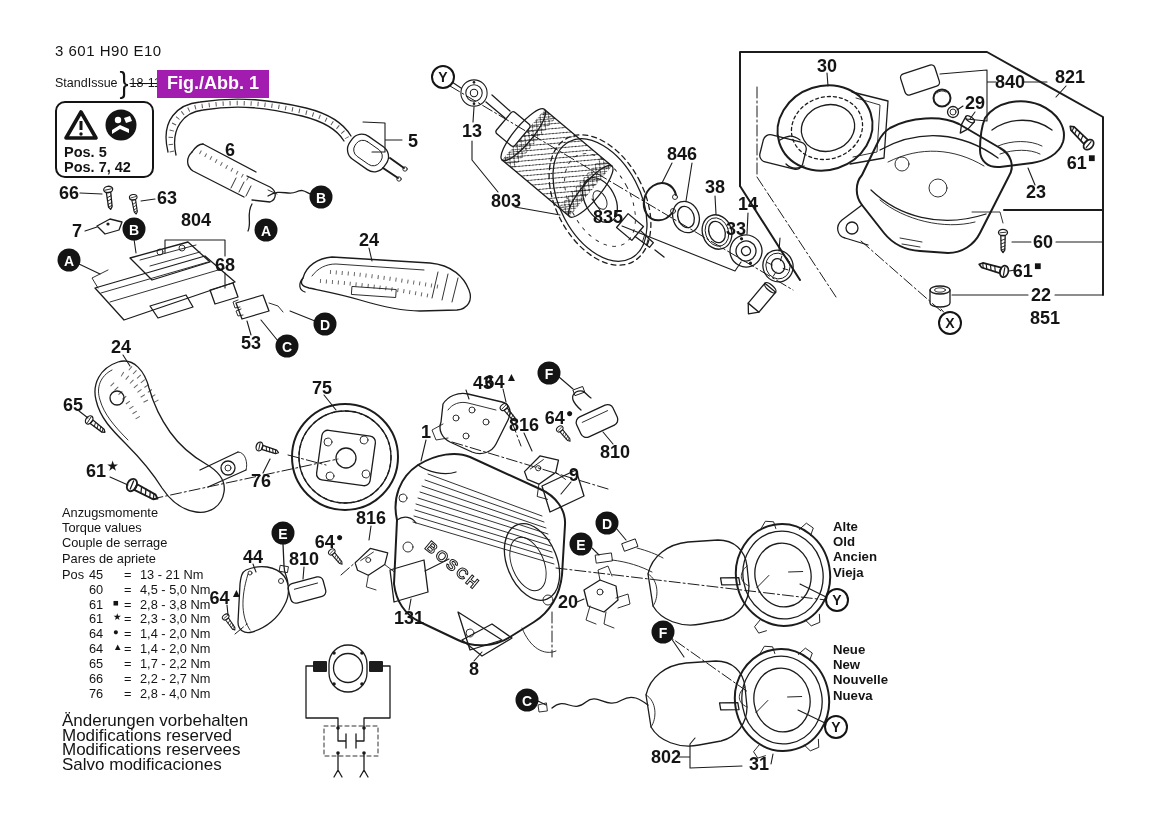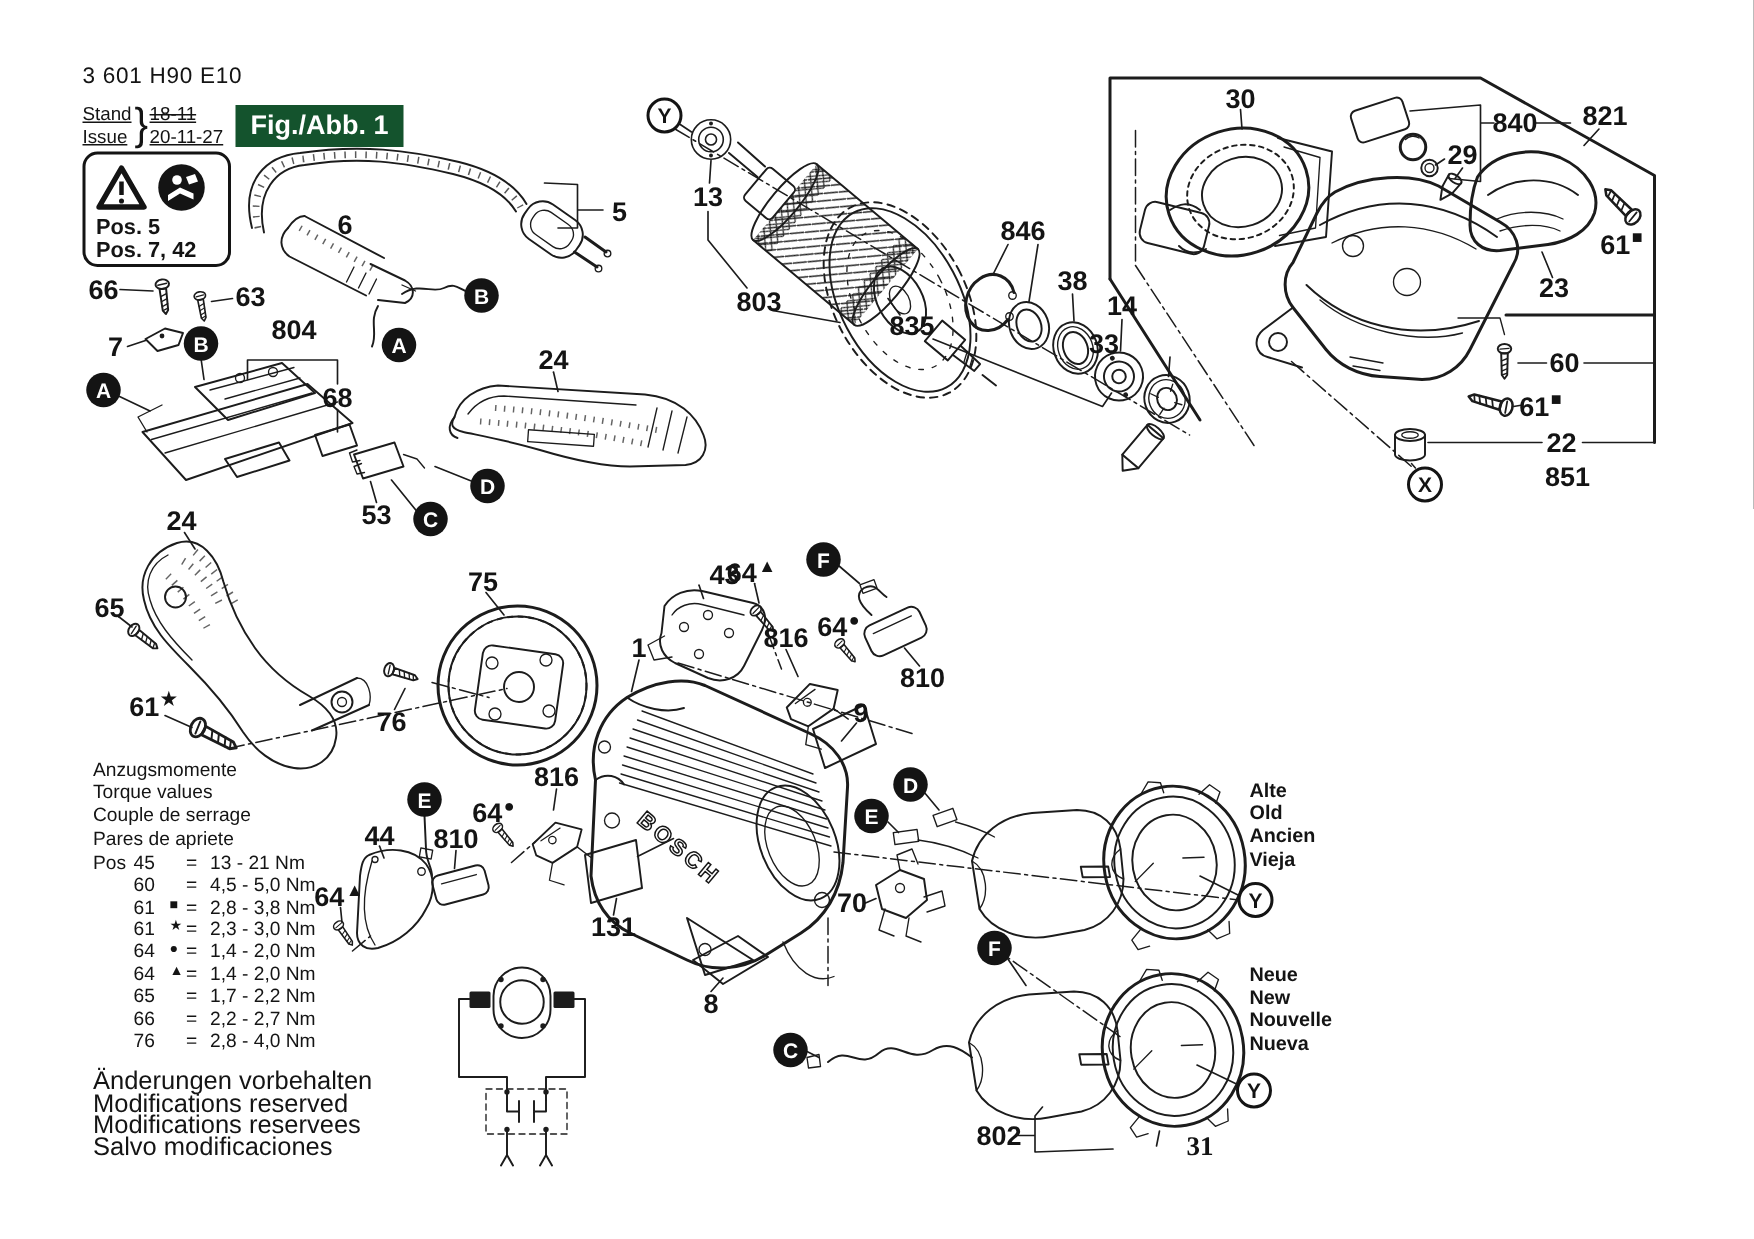--- a/index.html
+++ b/index.html
@@ -18,24 +18,24 @@
        white-space:nowrap;line-height:1;}
   .lbl .mk{font-size:12px;vertical-align:7px;margin-left:1px;}
   .circle-letter{position:absolute;width:23px;height:23px;border-radius:50%;background:#141414;
        color:#fff;font-weight:bold;font-size:14px;display:flex;align-items:center;
        justify-content:center;transform:translate(-50%,-50%);}
   .circle-ref{position:absolute;width:24px;height:24px;border-radius:50%;background:#fff;
        border:2.3px solid #141414;color:#141414;font-weight:bold;font-size:14px;display:flex;
        align-items:center;justify-content:center;transform:translate(-50%,-50%);box-sizing:border-box;}
   #part-number{position:absolute;left:55px;top:42px;font-size:15px;letter-spacing:.5px;}
   #stand-block{position:absolute;left:55px;top:68px;display:flex;align-items:center;font-size:12.5px;}
-  #stand-block .col{display:flex;flex-direction:column;line-height:15px;text-decoration:underline;}
+  #stand-block .col{display:flex;flex-direction:row;line-height:15px;}
   #stand-block .brace{font-size:27px;font-weight:400;margin:0 1px 0 2px;transform:scaleY(1.1);}
   .strike{text-decoration:line-through;}
-  #fig-box{position:absolute;left:157px;top:70px;background:#14532d;color:#fff;font-weight:bold;
+  #fig-box{position:absolute;left:157px;top:70px;background:#a21caf;color:#fff;font-weight:bold;
        font-size:18px;padding:3px 10px 4px 10px;}
   #warning-box{position:absolute;left:55px;top:101px;width:99px;height:77px;border:2.3px solid #141414;
        border-radius:10px;box-sizing:border-box;}
   #warning-box .icons{display:flex;gap:5px;margin:5px 0 0 6px;align-items:center;}
   #warning-box .postext{font-size:14.5px;font-weight:bold;line-height:15px;margin:3px 0 0 7px;}
   #torque-table{position:absolute;left:62px;top:505px;font-size:12.8px;line-height:15.2px;}
   #torque-rows{margin-top:1px;}
   .trow{display:grid;grid-template-columns:27px 24px 11px 16px auto;height:14.9px;align-items:baseline;}
   .trow .mk2{font-size:9.5px;position:relative;top:-3px;}
   #revision-notes{position:absolute;left:62px;top:714px;font-size:17px;line-height:14.6px;}
@@ -657,23 +657,23 @@
       <div class="lbl" style="left: 615px; top: 452px;"><span>810</span></div>
       <div class="lbl" style="left: 426px; top: 432px;"><span>1</span></div>
       <div class="lbl" style="left: 574px; top: 475px;"><span>9</span></div>
       <div class="lbl" style="left: 304px; top: 559px;"><span>810</span></div>
       <div class="lbl" style="left: 329px; top: 541px;"><span>64</span><span class="mk">●</span></div>
       <div class="lbl" style="left: 371px; top: 518px;"><span>816</span></div>
       <div class="lbl" style="left: 253px; top: 557px;"><span>44</span></div>
       <div class="lbl" style="left: 226px; top: 597px;"><span>64</span><span class="mk">▲</span></div>
       <div class="lbl" style="left: 409px; top: 618px;"><span>131</span></div>
       <div class="lbl" style="left: 474px; top: 669px;"><span>8</span></div>
-      <div class="lbl" style="left: 568px; top: 602px;"><span>70</span></div>
+      <div class="lbl" style="left: 568px; top: 602px;"><span>20</span></div>
       <div class="lbl" style="left: 666px; top: 757px;"><span>802</span></div>
-      <div class="lbl" style="left: 800px; top: 764px; font-family: Liberation Serif, serif;"><span>31</span></div>
+      <div class="lbl" style="left: 759px; top: 764px;"><span>31</span></div>
       <div class="circle-letter" style="left: 69px; top: 260px;">A</div>
       <div class="circle-letter" style="left: 134px; top: 229px;">B</div>
       <div class="circle-letter" style="left: 266px; top: 230px;">A</div>
       <div class="circle-letter" style="left: 321px; top: 197px;">B</div>
       <div class="circle-letter" style="left: 287px; top: 346px;">C</div>
       <div class="circle-letter" style="left: 325px; top: 324px;">D</div>
       <div class="circle-letter" style="left: 549px; top: 373px;">F</div>
       <div class="circle-letter" style="left: 283px; top: 533px;">E</div>
       <div class="circle-letter" style="left: 607px; top: 523px;">D</div>
       <div class="circle-letter" style="left: 581px; top: 544px;">E</div>

